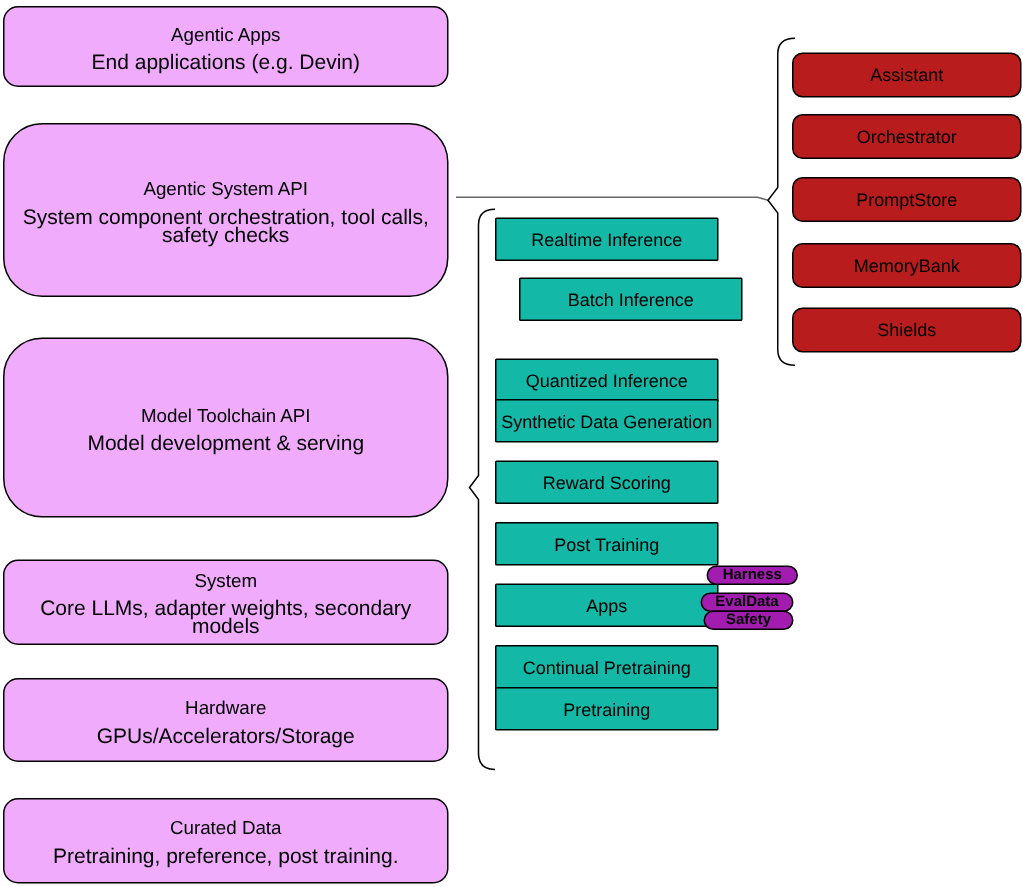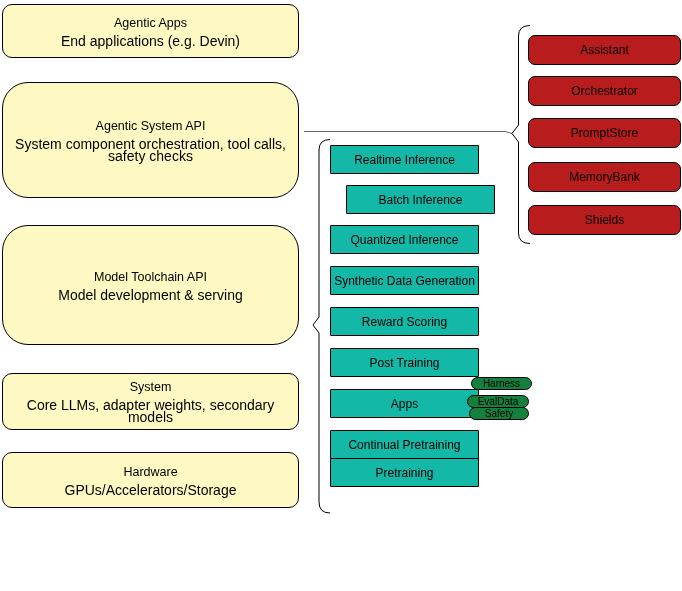--- a/index.html
+++ b/index.html
@@ -2,43 +2,43 @@
 <html><head>
 <meta charset="utf-8">
 <style>
   html,body{margin:0;padding:0;background:#ffffff;}
   #canvas{
     position:relative;width:682px;height:591px;background:#ffffff;
     font-family:"Liberation Sans", sans-serif;color:#000;overflow:hidden;
   }
   .layer{
     position:absolute;left:2px;width:297px;box-sizing:border-box;
-    border:1px solid #000;background:#fef9c3;
+    border:1px solid #000;background:#f0abfc;
     display:flex;flex-direction:column;align-items:center;justify-content:center;
     text-align:center;
   }
   .layer .title{font-size:12.5px;line-height:15px;}
   .layer .subtitle{font-size:14px;line-height:12px;margin-top:4px;}
   .svc{
     position:absolute;left:330px;width:149px;height:29px;box-sizing:border-box;
     border:1px solid #000;border-radius:1px;background:#14b8a6;
     display:flex;align-items:center;justify-content:center;
     font-size:12px;text-align:center;
   }
   .comp{
     position:absolute;left:528px;width:153px;height:30px;box-sizing:border-box;
     border:1px solid #000;border-radius:7px;background:#b91c1c;
     display:flex;align-items:center;justify-content:center;
     font-size:12px;text-align:center;
   }
   .pill{
     position:absolute;box-sizing:border-box;height:13px;
-    border:1px solid #000;border-radius:999px;background:#15803d;
+    border:1px solid #000;border-radius:999px;background:#a21caf;
     display:flex;align-items:center;justify-content:center;
-    font-size:10px;line-height:11px;z-index:3;
+    font-size:10px;line-height:11px;z-index:3;font-weight:bold;
   }
   .svc,.comp,.layer{z-index:1;}
   svg.wires{position:absolute;left:0;top:0;z-index:0;}
 </style>
 </head>
 <body>
 
 <div id="canvas">
 
   <svg class="wires" width="682" height="591" viewBox="0 0 682 591">
@@ -65,24 +65,28 @@
   <div class="layer" style="top:373px;height:57px;border-radius:10px;">
     <div class="title">System</div>
     <div class="subtitle">Core LLMs, adapter weights, secondary models</div>
   </div>
 
   <div class="layer" style="top:452px;height:56px;border-radius:10px;">
     <div class="title">Hardware</div>
     <div class="subtitle">GPUs/Accelerators/Storage</div>
   </div>
 
+  <div class="layer" style="top:532px;height:57px;border-radius:10px;">
+    <div class="title">Curated Data</div>
+    <div class="subtitle">Pretraining, preference, post training.</div>
+  </div>
 
   <div class="svc" style="top:145px;">Realtime Inference</div>
   <div class="svc" style="top:185px;margin-left:16px;">Batch Inference</div>
-  <div class="svc" style="top:225px;">Quantized Inference</div>
+  <div class="svc" style="top:239px;">Quantized Inference</div>
   <div class="svc" style="top:266px;">Synthetic Data Generation</div>
   <div class="svc" style="top:307px;">Reward Scoring</div>
   <div class="svc" style="top:348px;">Post Training</div>
   <div class="svc" style="top:389px;">Apps</div>
   <div class="svc" style="top:430px;">Continual Pretraining</div>
   <div class="svc" style="top:458px;">Pretraining</div>
 
   <div class="pill" style="left:471px;top:377px;width:61px;">Harness</div>
   <div class="pill" style="left:467px;top:395px;width:62px;">EvalData</div>
   <div class="pill" style="left:469px;top:407px;width:60px;">Safety</div>

